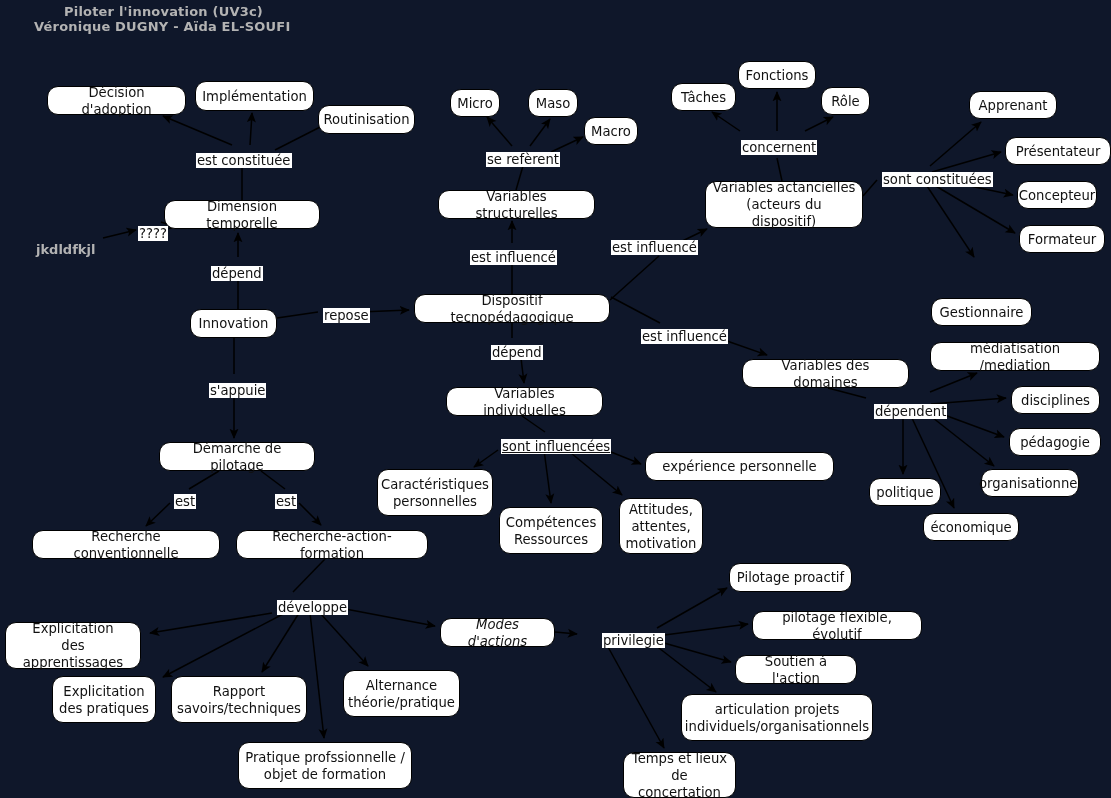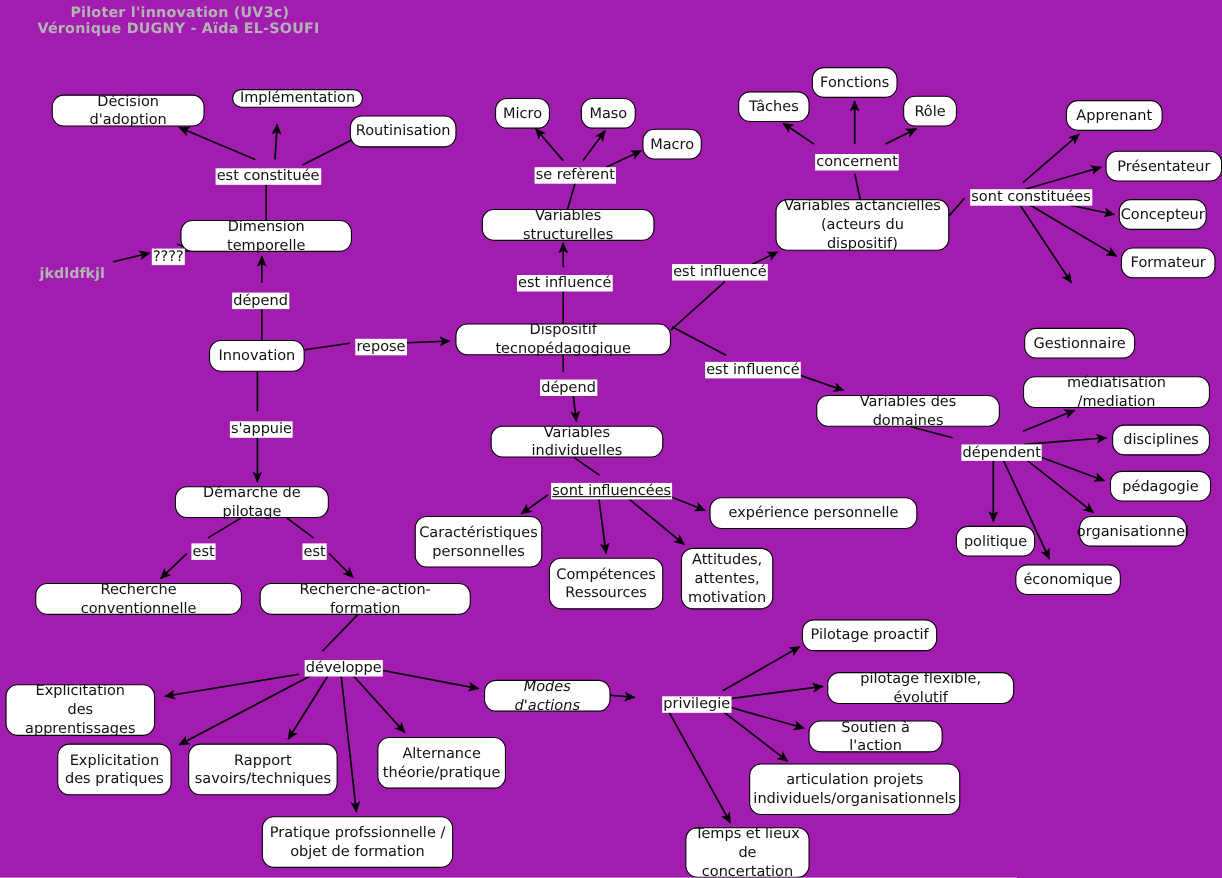--- a/index.html
+++ b/index.html
@@ -4,21 +4,21 @@
 <style>
   html, body {
     margin: 0;
     padding: 0;
     background: #ffffff;
   }
   #canvas {
     position: relative;
     width: 1111px;
     height: 798px;
-    background: #a21caf;
+    background: #0f172a;
     font-family: "DejaVu Sans", "Liberation Sans", sans-serif;
     overflow: hidden;
   }
   #map-svg {
     position: absolute;
     left: 0;
     top: 0;
     width: 1111px;
     height: 798px;
   }
@@ -147,25 +147,25 @@
       </g>
   </svg>
 
   <div class="hdr" id="hdr1">Piloter l'innovation (UV3c)</div>
   <div class="hdr" id="hdr2">Véronique DUGNY - Aïda EL-SOUFI</div>
 
   <div class="stray">jkdldfkjl</div>
 
   <div id="node-layer">
       <div class="node" style="left: 47px; top: 86px; width: 139px; height: 29px;">Décision d'adoption</div>
-      <div class="node" style="left: 211px; top: 81px; width: 119px; height: 17px;">Implémentation</div>
+      <div class="node" style="left: 195px; top: 81px; width: 119px; height: 30px;">Implémentation</div>
       <div class="node" style="left: 318px; top: 105px; width: 97px; height: 29px;">Routinisation</div>
       <div class="node" style="left: 164px; top: 200px; width: 156px; height: 29px;">Dimension temporelle</div>
       <div class="node" style="left: 190px; top: 309px; width: 87px; height: 29px;">Innovation</div>
-      <div class="node" style="left: 159px; top: 442px; width: 140px; height: 29px;">Démarche de pilotage</div>
+      <div class="node" style="left: 159px; top: 442px; width: 156px; height: 29px;">Démarche de pilotage</div>
       <div class="node" style="left: 32px; top: 530px; width: 188px; height: 29px;">Recherche conventionnelle</div>
       <div class="node" style="left: 236px; top: 530px; width: 192px; height: 29px;">Recherche-action-formation</div>
       <div class="node" style="left: 5px; top: 622px; width: 136px; height: 47px;">Explicitation
 des apprentissages</div>
       <div class="node" style="left: 52px; top: 676px; width: 104px; height: 47px;">Explicitation
 des pratiques</div>
       <div class="node" style="left: 171px; top: 676px; width: 136px; height: 47px;">Rapport
 savoirs/techniques</div>
       <div class="node" style="left: 343px; top: 670px; width: 117px; height: 47px;">Alternance
 théorie/pratique</div>

